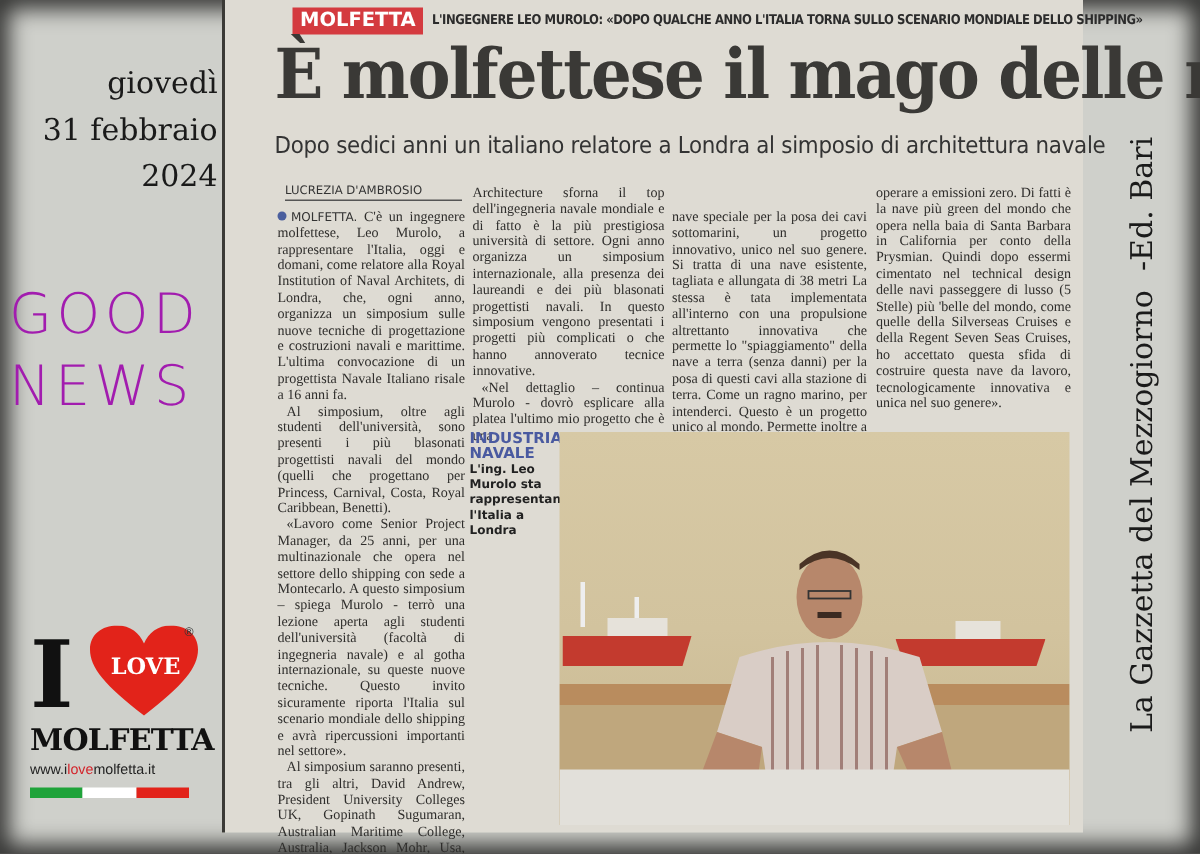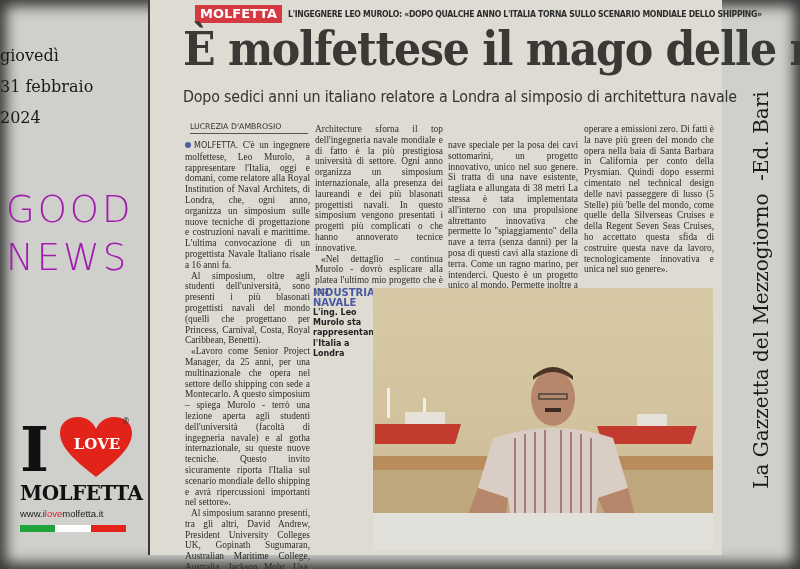--- a/index.html
+++ b/index.html
@@ -9,22 +9,22 @@
   .frame {
     position: absolute; left: 0; top: 0; width: 800px; height: 569px;
     background: #cfd0cb;
     box-shadow: inset 0 0 14px 6px rgba(0,0,0,0.75);
   }
 
   
   .left-panel { position: absolute; left: 0; top: 0; width: 147px; height: 569px; }
   .date-block {
     position: absolute; left: 0; top: 40px; width: 145px;
-    text-align: left; color: #1a1a1a;
-    font-family: "DejaVu Serif", serif; font-size: 16px; line-height: 31px;
+    text-align: right; color: #1a1a1a;
+    font-family: "DejaVu Serif", serif; font-size: 20px; line-height: 31px;
   }
   .good-news {
     position: absolute; left: 6px; top: 186px;
     color: #a21caf; font-family: "DejaVu Sans", sans-serif;
     font-weight: 300; font-size: 37px; line-height: 48px; letter-spacing: 3px;
   }
   .good-news span { display: block; }
 
   .logo { position: absolute; left: 18px; top: 415px; width: 112px; height: 125px; }
   .logo-i {

